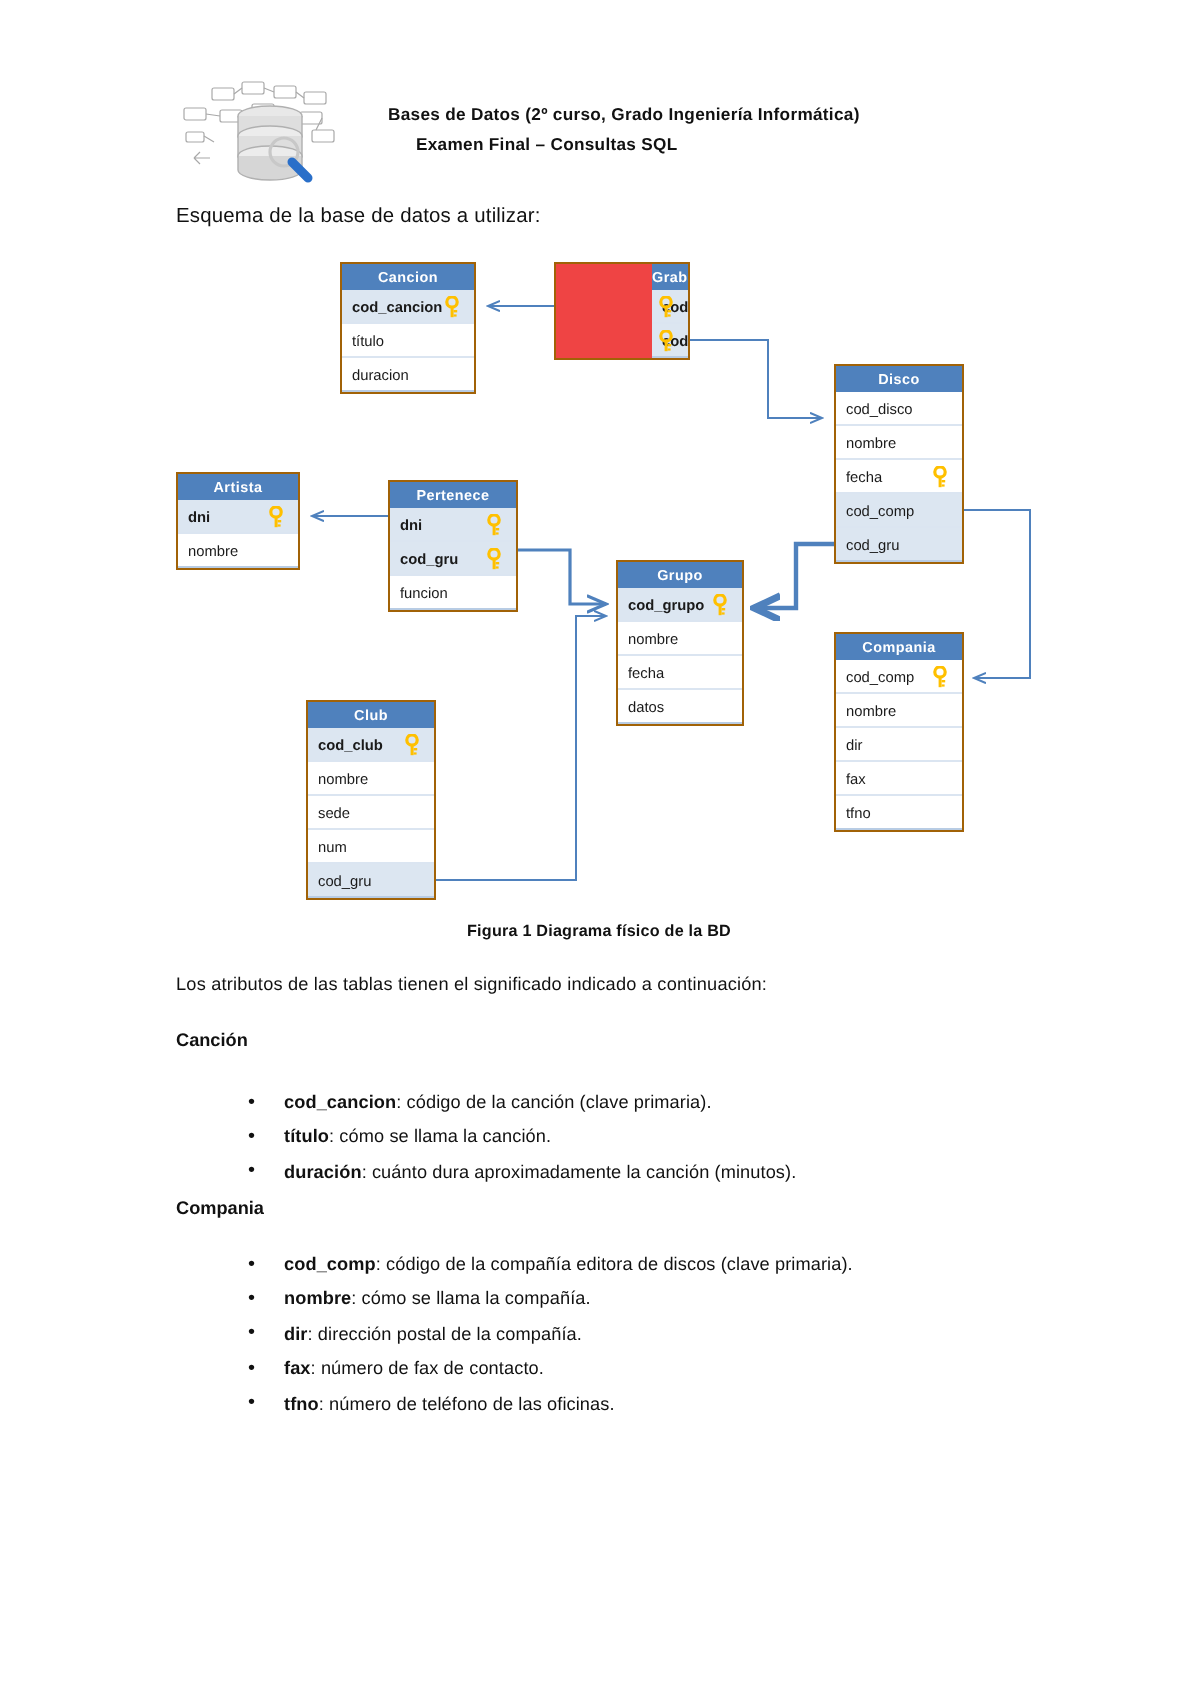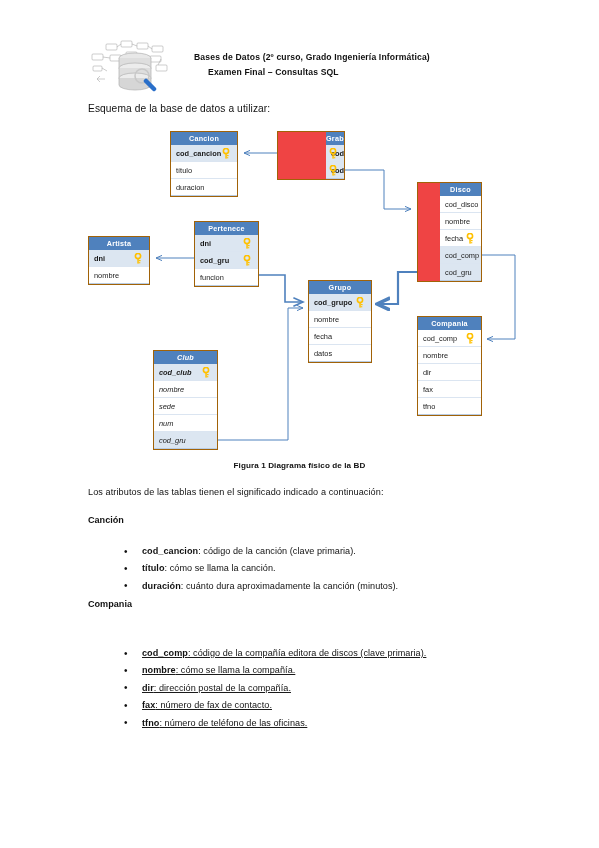--- a/index.html
+++ b/index.html
@@ -75,21 +75,21 @@
   .sec-compania { top: 599px; }
 
   ul.bullets {
     position: absolute;
     left: 112px;
     margin: 4px; padding: 0;
     list-style: none;
     width: 420px;
   }
   ul.cancion-list { top: 539px; }
-  ul.compania-list { top: 641px; text-decoration: underline; }
+  ul.compania-list { top: 620px; }
   ul.bullets li {
     position: relative;
     padding-left: 26px;
     font-size: 9.1px;
     line-height: 17.4px;
     color: #111;
     letter-spacing: 0.05px;
     white-space: nowrap;
   }
   ul.bullets li::before {
@@ -247,21 +247,21 @@
           </span></div>
         <div class="row pk"><span>cod_disco</span><span class="keyicon">
             <svg viewBox="0 0 8 11" width="8" height="11">
               <circle cx="4" cy="3" r="2.6" fill="none" stroke="#ffc000" stroke-width="1.6"></circle>
               <rect x="3.3" y="5" width="1.5" height="5.6" fill="#ffc000"></rect>
               <rect x="4.8" y="7" width="1.8" height="1.2" fill="#ffc000"></rect>
               <rect x="4.8" y="9.2" width="1.5" height="1.1" fill="#ffc000"></rect>
             </svg>
           </span></div>
       </div>
-      <div class="tbl" style="left: 417px; top: 182px; width: 65px; padding-left: 22px;">
+      <div class="tbl" style="left: 417px; top: 182px; width: 65px;">
         <div class="tbl-head">Disco</div>
         <div class="row plain"><span>cod_disco</span></div>
         <div class="row plain"><span>nombre</span></div>
         <div class="row plain"><span>fecha</span><span class="keyicon">
             <svg viewBox="0 0 8 11" width="8" height="11">
               <circle cx="4" cy="3" r="2.6" fill="none" stroke="#ffc000" stroke-width="1.6"></circle>
               <rect x="3.3" y="5" width="1.5" height="5.6" fill="#ffc000"></rect>
               <rect x="4.8" y="7" width="1.8" height="1.2" fill="#ffc000"></rect>
               <rect x="4.8" y="9.2" width="1.5" height="1.1" fill="#ffc000"></rect>
             </svg>
@@ -274,21 +274,21 @@
         <div class="row pk"><span>dni</span><span class="keyicon">
             <svg viewBox="0 0 8 11" width="8" height="11">
               <circle cx="4" cy="3" r="2.6" fill="none" stroke="#ffc000" stroke-width="1.6"></circle>
               <rect x="3.3" y="5" width="1.5" height="5.6" fill="#ffc000"></rect>
               <rect x="4.8" y="7" width="1.8" height="1.2" fill="#ffc000"></rect>
               <rect x="4.8" y="9.2" width="1.5" height="1.1" fill="#ffc000"></rect>
             </svg>
           </span></div>
         <div class="row plain"><span>nombre</span></div>
       </div>
-      <div class="tbl" style="left: 194px; top: 221px; width: 65px;">
+      <div class="tbl" style="left: 194px; top: 240px; width: 65px;">
         <div class="tbl-head">Pertenece</div>
         <div class="row pk"><span>dni</span><span class="keyicon">
             <svg viewBox="0 0 8 11" width="8" height="11">
               <circle cx="4" cy="3" r="2.6" fill="none" stroke="#ffc000" stroke-width="1.6"></circle>
               <rect x="3.3" y="5" width="1.5" height="5.6" fill="#ffc000"></rect>
               <rect x="4.8" y="7" width="1.8" height="1.2" fill="#ffc000"></rect>
               <rect x="4.8" y="9.2" width="1.5" height="1.1" fill="#ffc000"></rect>
             </svg>
           </span></div>
         <div class="row pk"><span>cod_gru</span><span class="keyicon">
@@ -323,21 +323,21 @@
               <rect x="3.3" y="5" width="1.5" height="5.6" fill="#ffc000"></rect>
               <rect x="4.8" y="7" width="1.8" height="1.2" fill="#ffc000"></rect>
               <rect x="4.8" y="9.2" width="1.5" height="1.1" fill="#ffc000"></rect>
             </svg>
           </span></div>
         <div class="row plain"><span>nombre</span></div>
         <div class="row plain"><span>dir</span></div>
         <div class="row plain"><span>fax</span></div>
         <div class="row plain"><span>tfno</span></div>
       </div>
-      <div class="tbl" style="left: 153px; top: 350px; width: 65px; font-style: italic;">
+      <div class="tbl" style="left: 153px; top: 350px; width: 65px;">
         <div class="tbl-head">Club</div>
         <div class="row pk"><span>cod_club</span><span class="keyicon">
             <svg viewBox="0 0 8 11" width="8" height="11">
               <circle cx="4" cy="3" r="2.6" fill="none" stroke="#ffc000" stroke-width="1.6"></circle>
               <rect x="3.3" y="5" width="1.5" height="5.6" fill="#ffc000"></rect>
               <rect x="4.8" y="7" width="1.8" height="1.2" fill="#ffc000"></rect>
               <rect x="4.8" y="9.2" width="1.5" height="1.1" fill="#ffc000"></rect>
             </svg>
           </span></div>
         <div class="row plain"><span>nombre</span></div>

